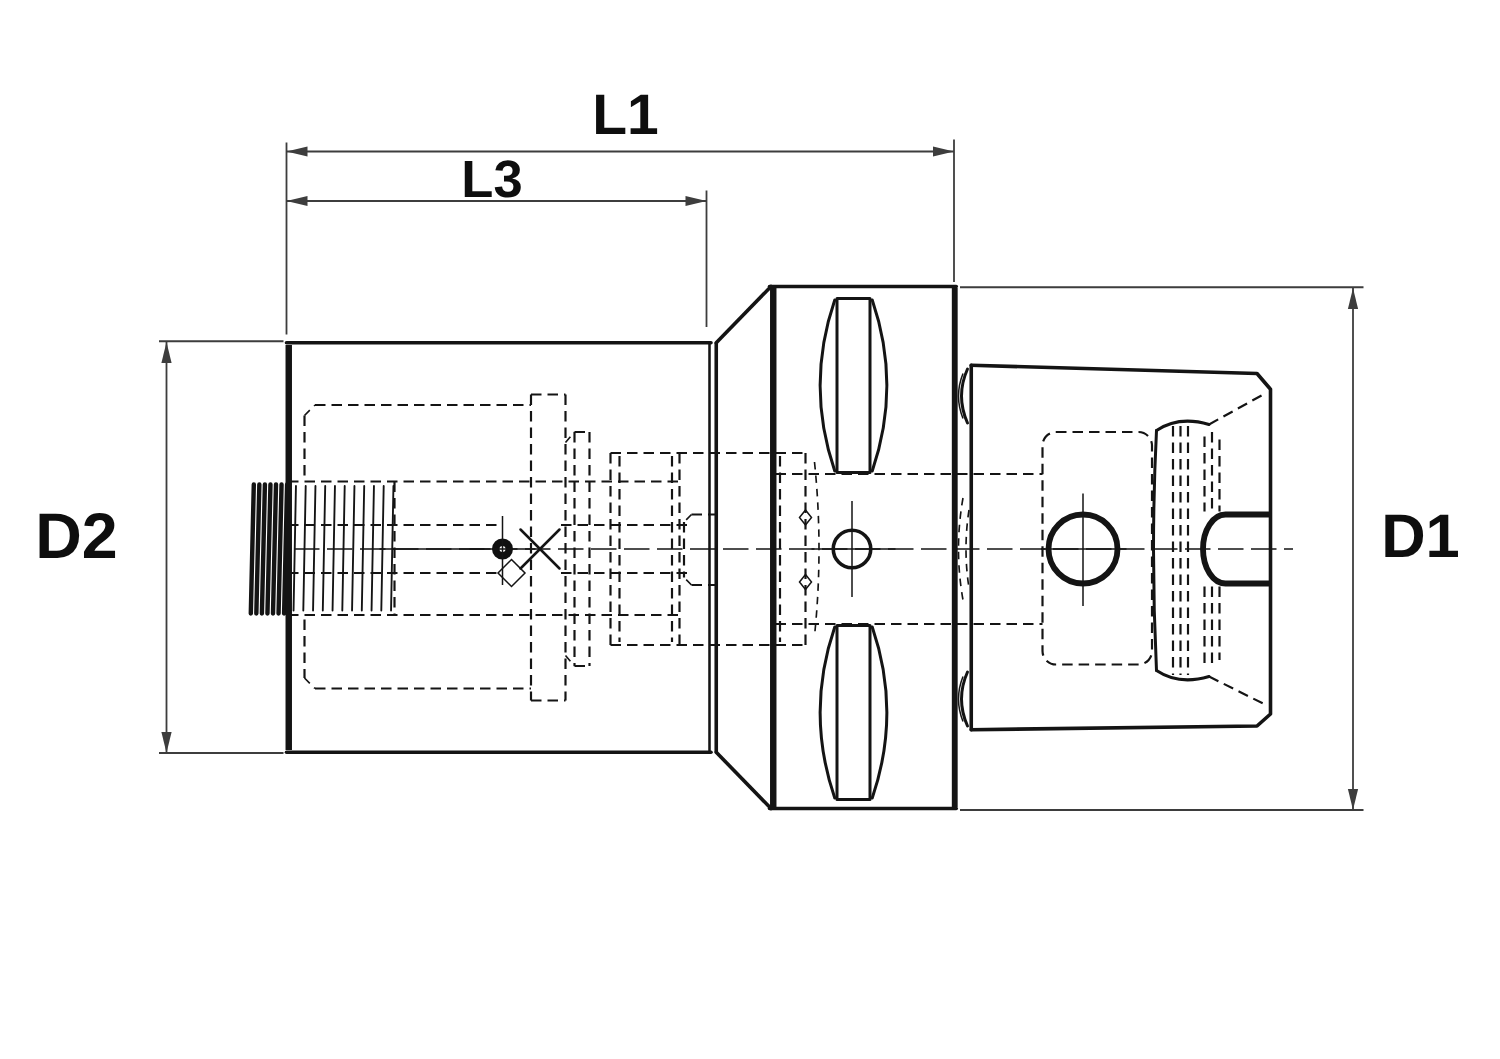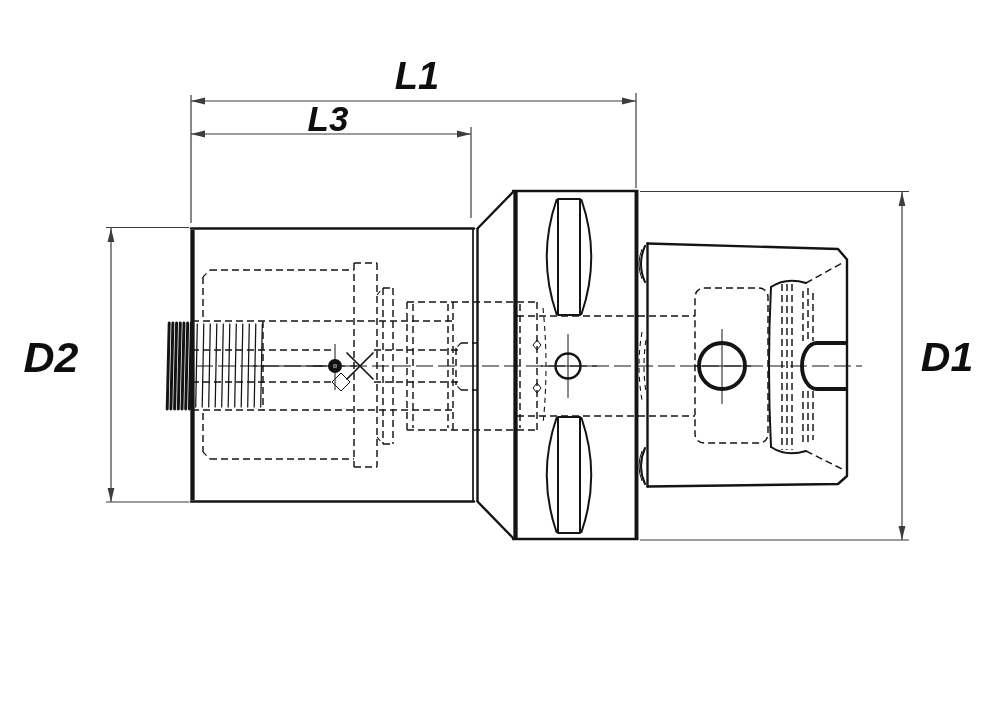--- a/index.html
+++ b/index.html
@@ -1,21 +1,21 @@
 <!DOCTYPE html>
 <html style="--bg: #ffffff; --ink: #141414; --dim: #3d3d3d;"><head>
 <meta charset="utf-8">
 <style>
   :root{
     --bg:#ffffff;
     --ink:#141414;
     --dim:#3d3d3d;
   }
   html,body{margin:0;padding:0;background:var(--bg);}
-  .page{position:relative;width:1000px;height:706px;background:var(--bg);overflow:hidden;font-style:italic;}
+  .page{position:relative;width:1000px;height:706px;background:var(--bg);overflow:hidden;}
   svg{display:block;}
   
   .s-ol    {fill:none;stroke:var(--ink);stroke-width:2.4;stroke-linecap:round;stroke-linejoin:round;}
   .s-heavy {fill:none;stroke:var(--ink);stroke-width:4.3;stroke-linecap:butt;}
   .s-heavy2{fill:none;stroke:var(--ink);stroke-width:3.9;stroke-linecap:butt;}
   .s-med   {fill:none;stroke:var(--ink);stroke-width:2;stroke-linecap:round;}
   .s-med2  {fill:none;stroke:var(--ink);stroke-width:1.7;stroke-linecap:round;}
   .s-thin  {fill:none;stroke:var(--ink);stroke-width:1;stroke-linecap:butt;}
   .s-dash  {fill:none;stroke:var(--ink);stroke-width:1.45;stroke-dasharray:7 4;stroke-linecap:butt;}
   .s-dashl {fill:none;stroke:var(--ink);stroke-width:1.1;stroke-dasharray:5 4;stroke-linecap:butt;}

